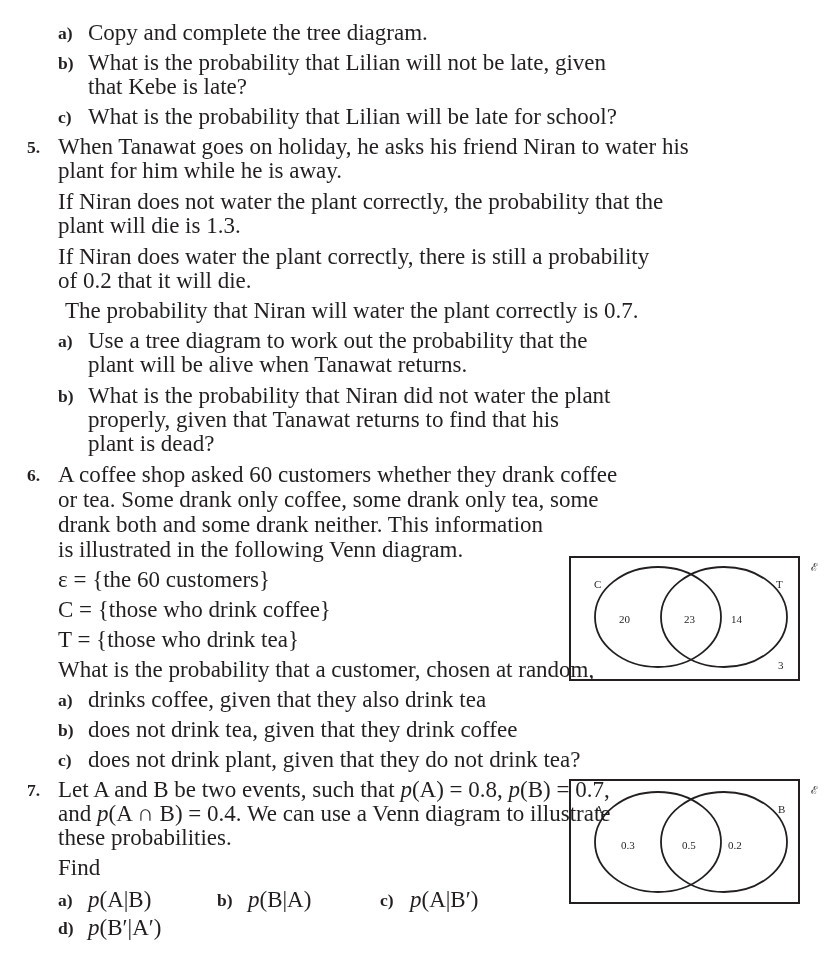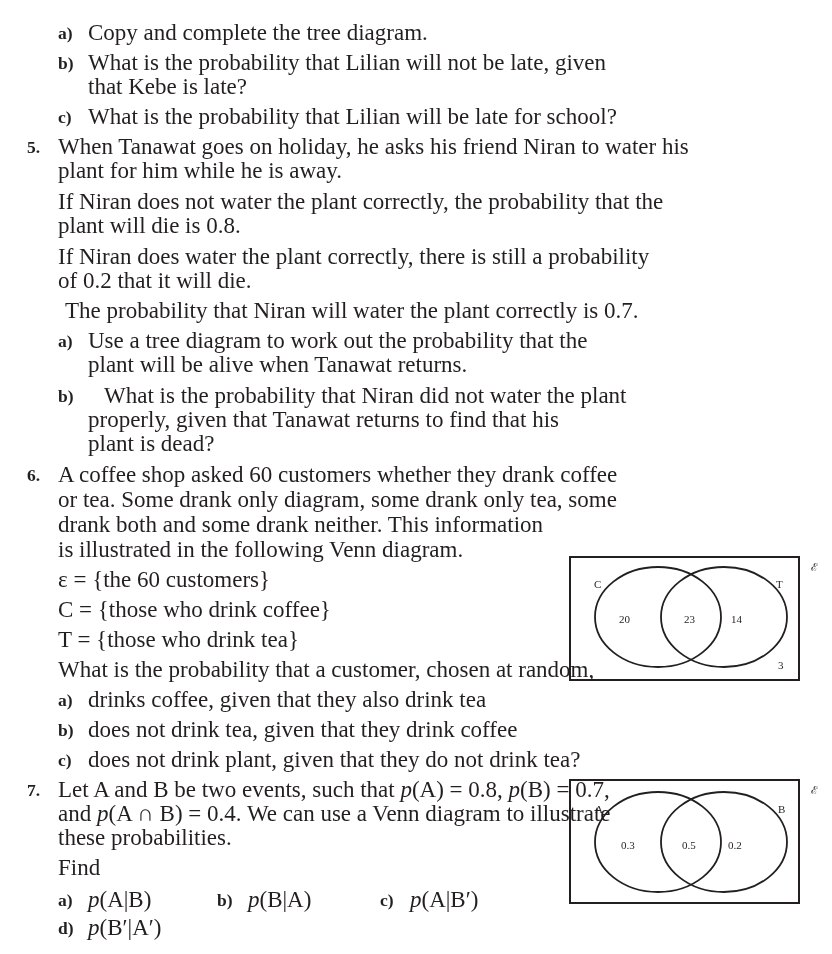--- a/index.html
+++ b/index.html
@@ -24,39 +24,39 @@
 <span class="ln" style="left:88px;top:76px">that Kebe is late?</span>
 
 <span class="lbl" style="left:58px;top:106px">c)</span>
 <span class="ln" style="left:88px;top:106px">What is the probability that Lilian will be late for school?</span>
 
 <span class="num" style="left:27px;top:136px">5.</span>
 <span class="ln" style="left:58px;top:136px">When Tanawat goes on holiday, he asks his friend Niran to water his</span>
 <span class="ln" style="left:58px;top:160px">plant for him while he is away.</span>
 
 <span class="ln" style="left:58px;top:191px">If Niran does not water the plant correctly, the probability that the</span>
-<span class="ln" style="left:58px;top:215px">plant will die is 0.8.</span>
+<span class="ln" style="left:58px;top:215px">plant will die is 1.3.</span>
 
 <span class="ln" style="left:58px;top:246px">If Niran does water the plant correctly, there is still a probability</span>
 <span class="ln" style="left:58px;top:270px">of 0.2 that it will die.</span>
 
 <span class="ln" style="left:65px;top:300px">The probability that Niran will water the plant correctly is 0.7.</span>
 
 <span class="lbl" style="left:58px;top:330px">a)</span>
 <span class="ln" style="left:88px;top:330px">Use a tree diagram to work out the probability that the</span>
 <span class="ln" style="left:88px;top:354px">plant will be alive when Tanawat returns.</span>
 
 <span class="lbl" style="left:58px;top:385px">b)</span>
-<span class="ln" style="left:104px;top:385px">What is the probability that Niran did not water the plant</span>
+<span class="ln" style="left:88px;top:385px">What is the probability that Niran did not water the plant</span>
 <span class="ln" style="left:88px;top:409px">properly, given that Tanawat returns to find that his</span>
 <span class="ln" style="left:88px;top:433px">plant is dead?</span>
 
 <span class="num" style="left:27px;top:464px">6.</span>
 <span class="ln" style="left:58px;top:464px">A coffee shop asked 60 customers whether they drank coffee</span>
-<span class="ln" style="left:58px;top:489px">or tea. Some drank only diagram, some drank only tea, some</span>
+<span class="ln" style="left:58px;top:489px">or tea. Some drank only coffee, some drank only tea, some</span>
 <span class="ln" style="left:58px;top:514px">drank both and some drank neither. This information</span>
 <span class="ln" style="left:58px;top:539px">is illustrated in the following Venn diagram.</span>
 
 <span class="ln" style="left:58px;top:569px">ε = {the 60 customers}</span>
 <span class="ln" style="left:58px;top:599px">C = {those who drink coffee}</span>
 <span class="ln" style="left:58px;top:629px">T = {those who drink tea}</span>
 
 <span class="ln" style="left:58px;top:659px">What is the probability that a customer, chosen at random,</span>
 
 <span class="lbl" style="left:58px;top:689px">a)</span>

